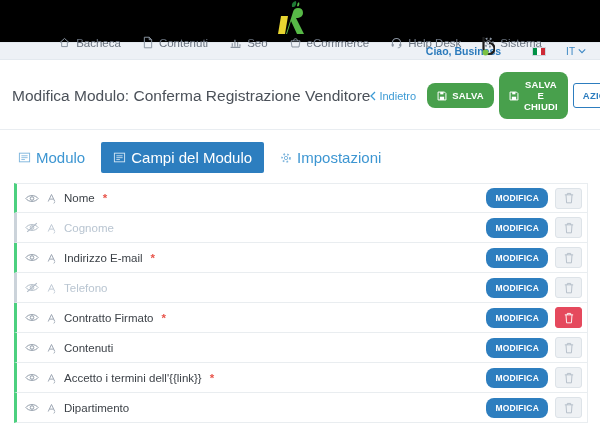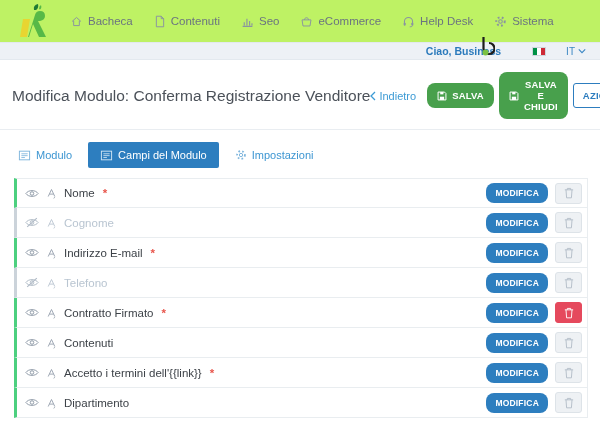--- a/index.html
+++ b/index.html
@@ -2,21 +2,21 @@
 <html><head>
 <meta charset="utf-8">
 <style>
   * { box-sizing: border-box; margin: 0; padding: 0; }
   html,body { width:600px; height:430px; }
   body {
     font-family: "Liberation Sans", "DejaVu Sans", sans-serif;
     background:#ffffff; color:#3d4248; overflow:hidden; position:relative;
   }
   
-  .navbar { height:42px; display:flex; align-items:center; background:#bef264; padding:0 14px; }
+  .navbar { height:42px; display:flex; align-items:center; background:#000000; padding:0 14px;flex-direction:column; }
   .logo { width:40px; height:36px; margin-right:16px; flex:none; }
   .nav-items { display:flex; align-items:center; gap:21px; }
   .nav-item { display:flex; align-items:center; gap:5px; color:#6b7480; font-size:11.5px; cursor:pointer; white-space:nowrap; }
   .nav-item .icon { display:inline-flex; color:#8a94a0; }
   .icon svg { display:block; }
   
   .user-bar { height:18px; background:#edf1f6; border-top:1px solid #e3e9ef; border-bottom:1px solid #e3e9ef;
     display:flex; align-items:center; justify-content:flex-end; gap:9px; padding:0 14px 0 0; font-size:10.5px; }
   .greeting { color:#2a7abc; font-weight:bold; margin-right:22px; }
   .flag { width:14px; height:9px; display:flex; border:1px solid #cfd6dd; flex:none; }
@@ -28,21 +28,21 @@
   .title-row { display:flex; align-items:center; padding:12px 12px 10px 12px; border-bottom:1px solid #e9edf1; }
   .page-title { font-size:15.5px; font-weight:400; color:#4b5159; flex:1; white-space:nowrap; }
   .title-actions { display:flex; align-items:center; gap:5px; }
   .back-link { color:#3d9bd5; font-size:11px; display:flex; align-items:center; gap:3px; margin-right:6px; cursor:pointer; }
   .btn { border:none; border-radius:3px; font-family:inherit; font-weight:bold; font-size:9.5px; cursor:pointer;
     display:inline-flex; align-items:center; gap:5px; padding:7px 10px; letter-spacing:.2px; }
   .btn-green { background:#48a04c; color:#fff;border-radius:8px; }
   .btn-outline-blue { background:#fff; color:#2d7dbf; border:1px solid #2d7dbf; padding:6px 9px; }
   
   .tabs { display:flex; align-items:center; gap:10px; padding:12px 12px 0 12px; }
-  .tab { display:inline-flex; align-items:center; gap:5px; font-size:11px; color:#3d96d2; background:transparent;
+  .tab { display:inline-flex; align-items:center; gap:5px; font-size:15px; color:#3d96d2; background:transparent;
     border:none; font-family:inherit; padding:7px 6px; cursor:pointer; border-radius:2px; }
   .tab .icon { color:#7fb6dd; }
   .tab.active { background:#2d7ebf; color:#fff; padding:7px 12px; }
   .tab.active .icon { color:#cfe4f3; }
   
   .field-list { margin:10px 12px 0 14px; }
   .field-row { display:flex; align-items:center; gap:7px; height:30px; background:#fff;
     border:1px solid #e9edf0; border-left:3px solid #4cd07f; padding:0 5px 0 8px; margin-bottom:0; }
   .field-row + .field-row { border-top:none; }
   .field-row.hidden-field { border-left-color:#cbd3da; }

